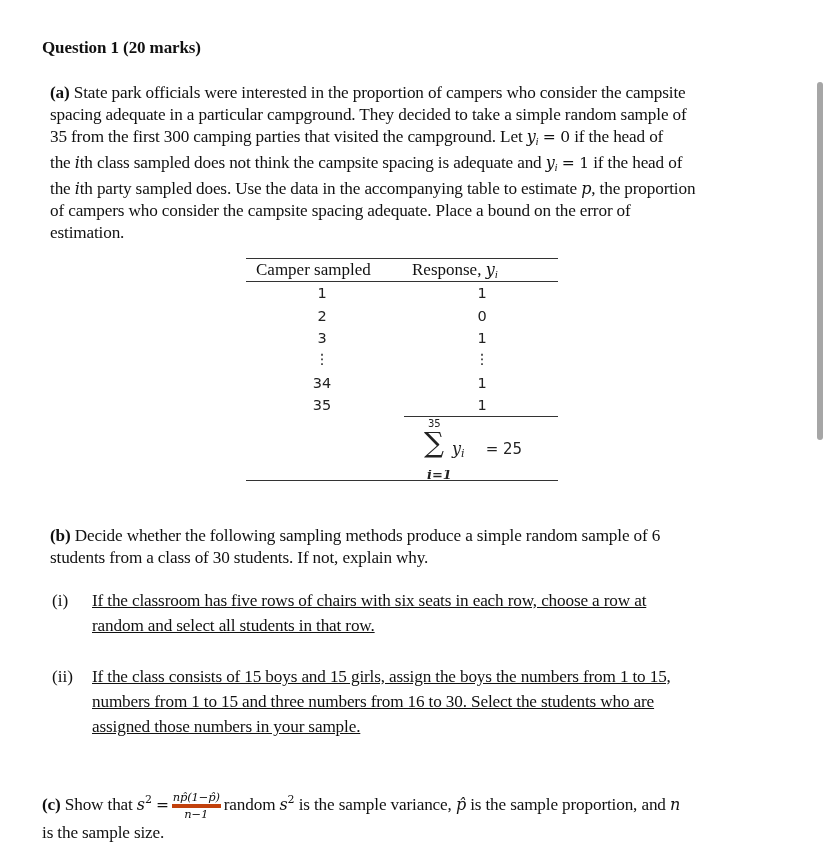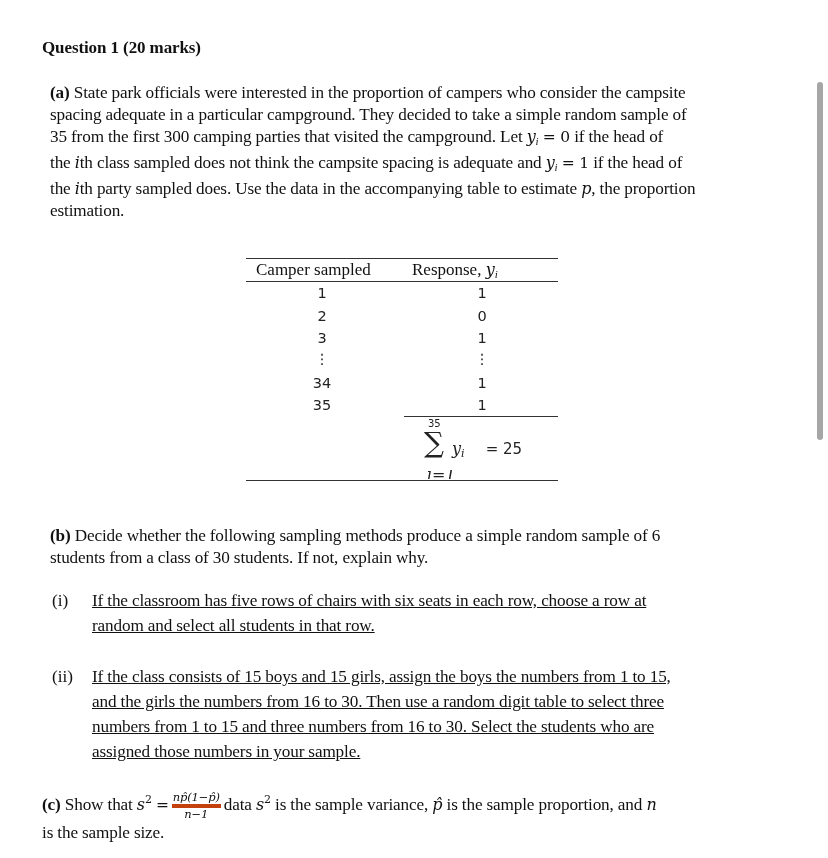--- a/index.html
+++ b/index.html
@@ -53,20 +53,21 @@
 <div class="page">
 
   <div class="q-title">Question 1 (20 marks)</div>
 
   <div class="para" style="top:82px; width:721px;margin-left:8px;">
     <div><b>(a)</b> <span>State park officials were interested in the proportion of campers who consider the campsite</span></div>
     <div>spacing adequate in a particular campground. They decided to take a simple random sample of</div>
     <div><span>35 from the first 300 camping parties that visited the campground. Let</span> <span class="math">y</span><sub class="mi">i</sub> <span class="mathn">= 0</span> <span>if the head of</span></div>
     <div><span>the</span> <span class="math">i</span><span>th class sampled does not think the campsite spacing is adequate and</span> <span class="math">y</span><sub class="mi">i</sub> <span class="mathn">= 1</span> <span>if the head of</span></div>
     <div><span>the</span> <span class="math">i</span><span>th party sampled does. Use the data in the accompanying table to estimate</span> <span class="math">p</span><span>, the proportion</span></div>
+    <div>of campers who consider the campsite spacing adequate. Place a bound on the error of</div>
     <div>estimation.</div>
   </div>
 
   <div class="tbl">
     <div class="rule" style="left:0; top:0; width:312px;"></div>
     <div class="hdr" style="left:10px;">Camper sampled</div>
     <div class="hdr" style="left:166px;"><span>Response, </span><span class="math">y</span><sub class="mi">i</sub></div>
     <div class="rule" style="left:0; top:23px; width:312px;"></div>
 
     <div class="cell" style="left:46px; top:27px;">1</div>
@@ -79,53 +80,52 @@
     <div class="cell" style="left:206px; top:93px;">⋮</div>
     <div class="cell" style="left:46px; top:117px;">34</div>
     <div class="cell" style="left:206px; top:117px;">1</div>
     <div class="cell" style="left:46px; top:139px;">35</div>
     <div class="cell" style="left:206px; top:139px;">1</div>
 
     <div class="rule" style="left:158px; top:158px; width:154px;"></div>
     <div class="sum" style="left:182px; top:160px; font-size:10px; font-family:'DejaVu Sans',sans-serif;">35</div>
     <div class="sum" style="left:178px; top:170px; font-size:28px; line-height:30px;">∑</div>
     <div class="sum" style="left:206px; top:181px; font-size:16px;"><span style="font-style:italic;">y</span><sub class="mi">i</sub> <span style="font-family:'DejaVu Sans',sans-serif; font-size:15px;margin-left:16px;">= 25</span></div>
-    <div class="sum" style="left:181px; top:212px; font-size:16px; font-style:italic; line-height:10px; height:9px; overflow:hidden;">i=1</div>
+    <div class="sum" style="left:181px; top:212px; font-size:13px; font-style:italic; line-height:10px; height:9px; overflow:hidden;font-weight:bold;">i=1</div>
     <div class="rule" style="left:0; top:222px; width:312px;"></div>
   </div>
 
   <div class="para" style="top:525px; width:721px;margin-left:8px;">
     <div><b>(b)</b> <span>Decide whether the following sampling methods produce a simple random sample of 6</span></div>
     <div>students from a class of 30 students. If not, explain why.</div>
   </div>
 
   <div class="item" style="top:588px;">
     <span class="num">(i)</span>
     <div class="txt">
       <div>If the classroom has five rows of chairs with six seats in each row, choose a row at</div>
       <div>random and select all students in that row.</div>
     </div>
   </div>
 
   <div class="item" style="top:664px;">
     <span class="num">(ii)</span>
     <div class="txt">
       <div>If the class consists of 15 boys and 15 girls, assign the boys the numbers from 1 to 15,</div>
-      <div>and the girls the numbers from 16 to 30. Then use a random digit table to select three</div>
       <div>numbers from 1 to 15 and three numbers from 16 to 30. Select the students who are</div>
       <div>assigned those numbers in your sample.</div>
     </div>
   </div>
 
   <div class="para" style="top:788px; width:730px; line-height:24px;">
     <div style="white-space:nowrap;">
       <b>(c)</b>
       <span>Show that</span>
       <span class="math">s</span><sup class="mathn" style="font-size:11px;">2</sup>
-      <span class="mathn">=</span><span class="frac"><span class="top">np̂(1−p̂)</span><span class="bot">n−1</span></span><span>data</span>
+      <span class="mathn">=</span><span class="frac"><span class="top">np̂(1−p̂)</span><span class="bot">n−1</span></span><span>random</span>
       <span class="math">s</span><sup class="mathn" style="font-size:11px;">2</sup>
       <span>is the sample variance,</span>
       <span class="math">p̂</span>
       <span>is the sample proportion, and</span>
       <span class="math">n</span>
     </div>
     <div>is the sample size.</div>
   </div>
 
   <div class="scrollbar"></div>

